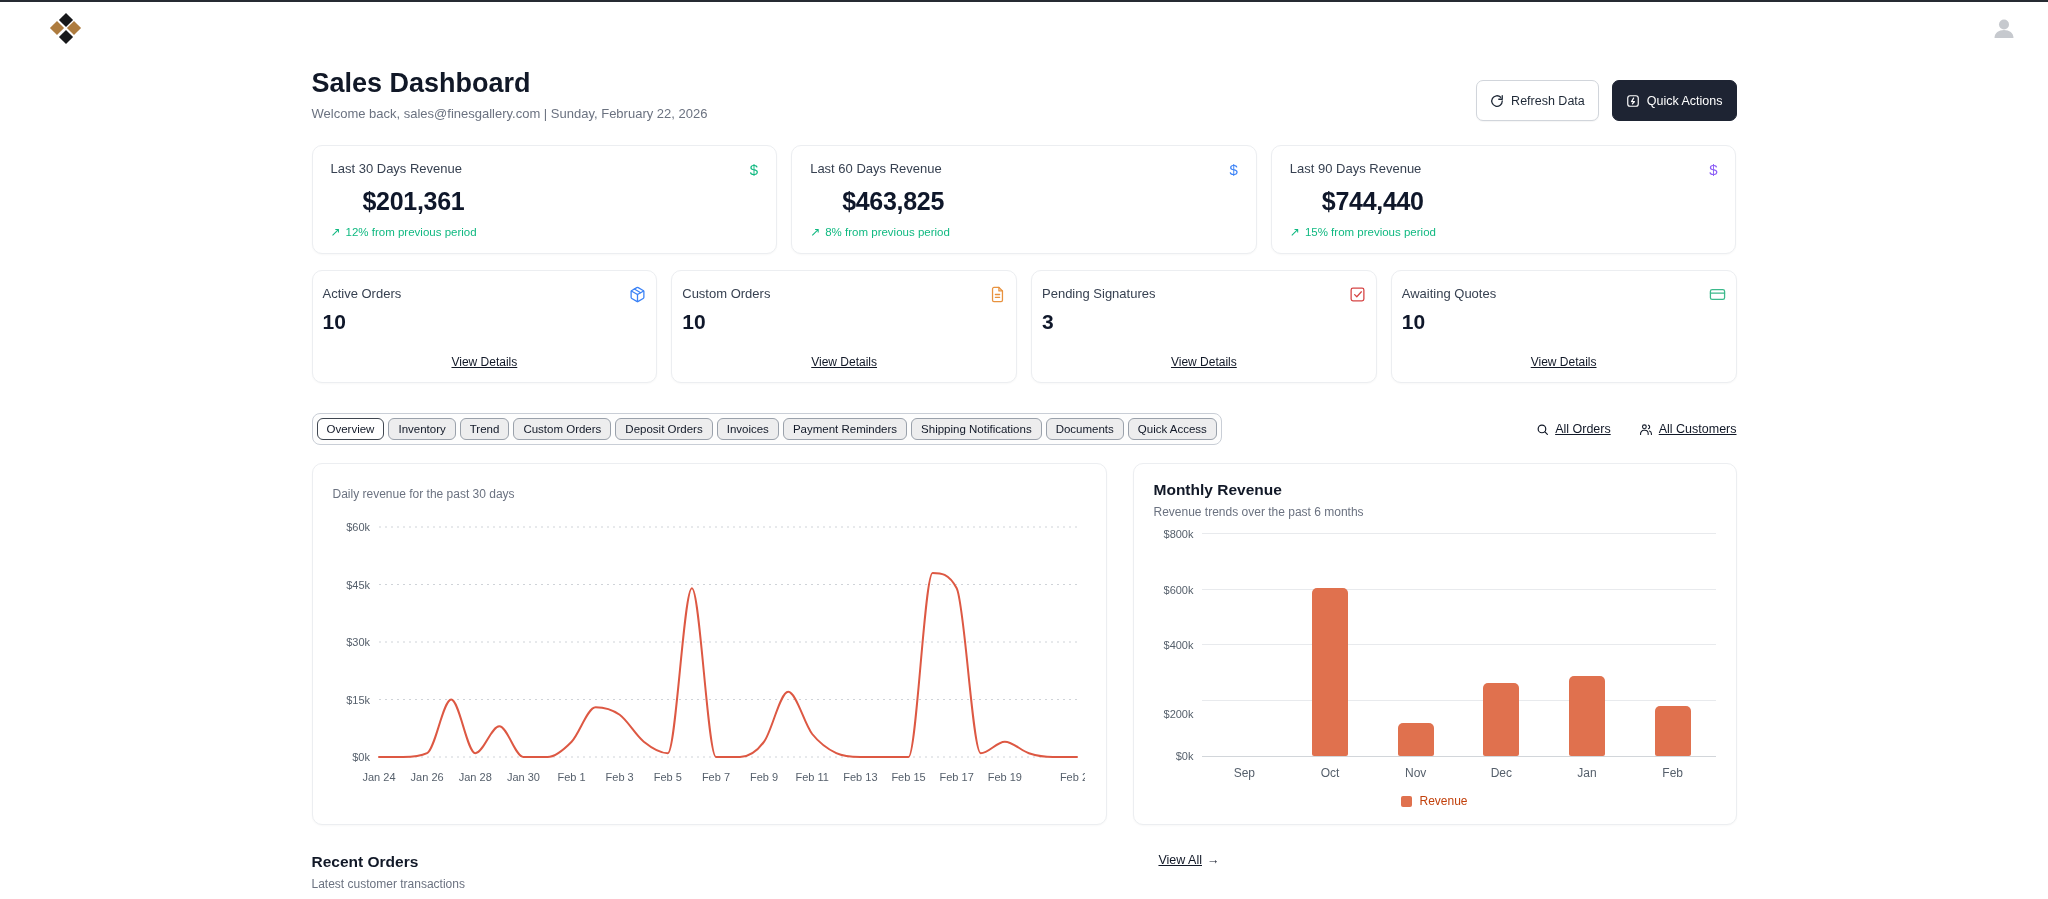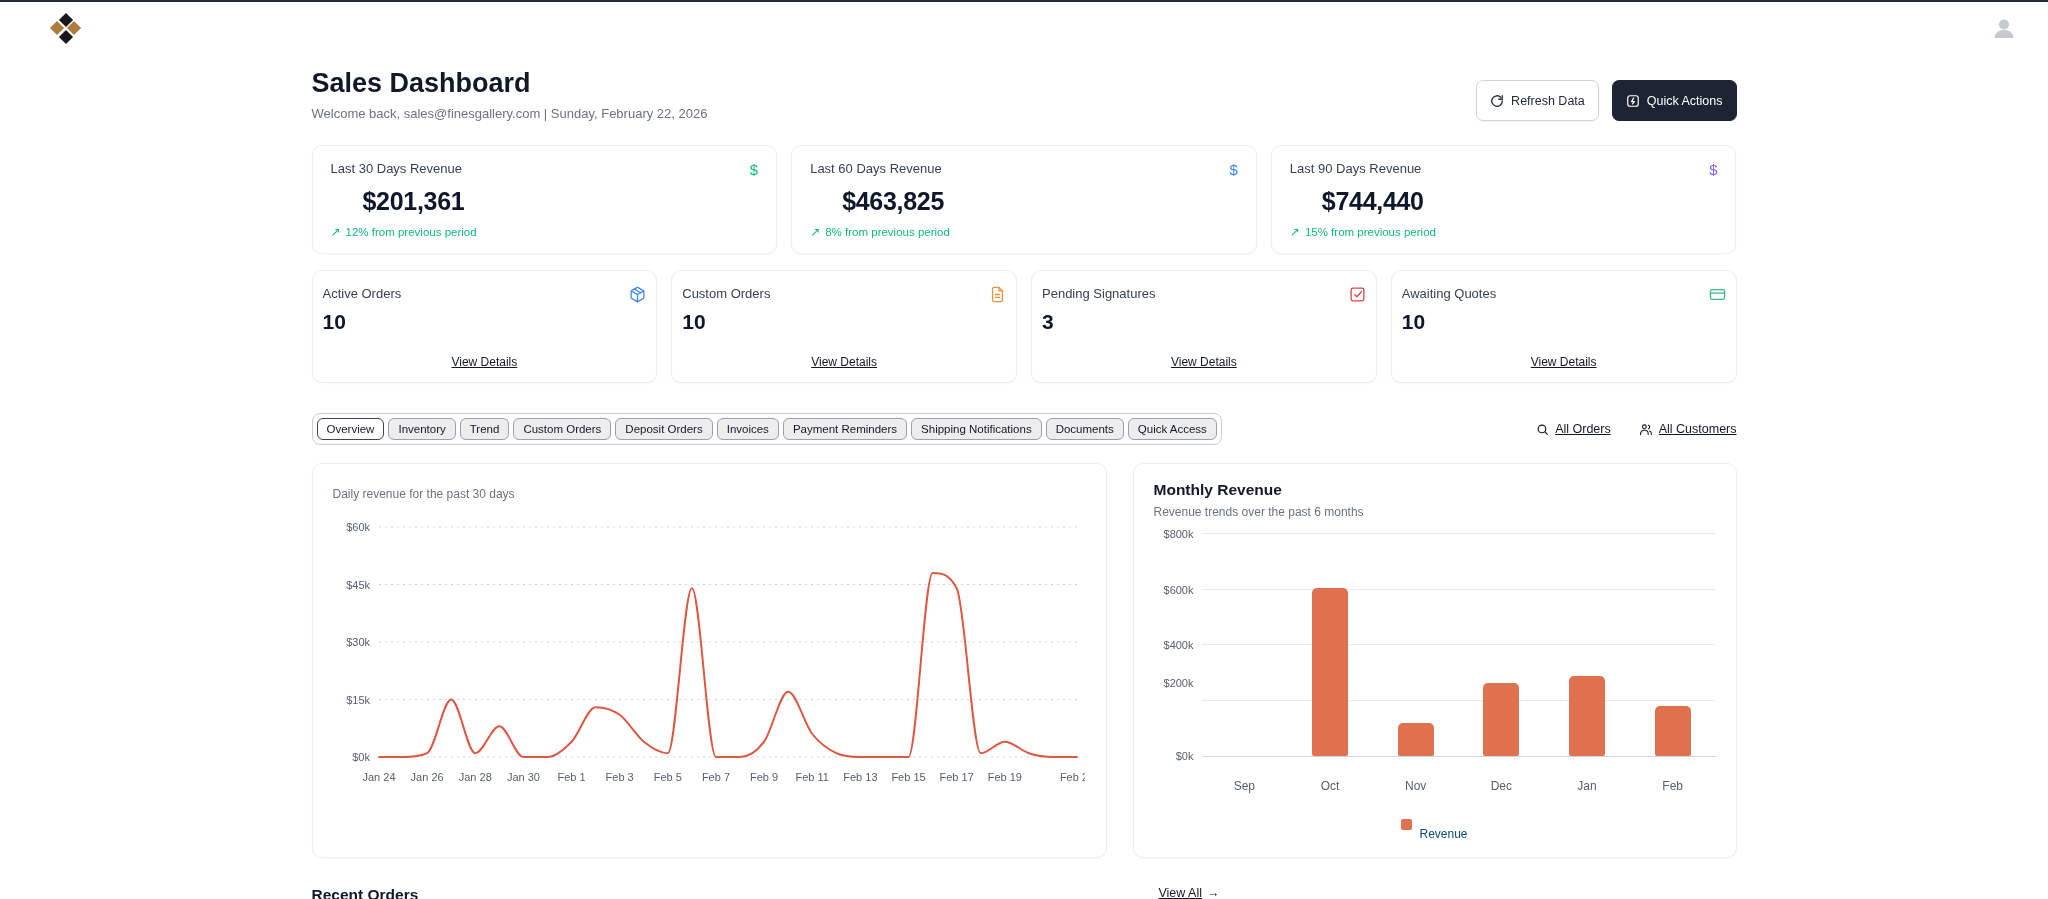--- a/index.html
+++ b/index.html
@@ -71,21 +71,21 @@
   .axis-label { font-size:11px; fill:#555f6b; }
 
   .bar-wrap { margin-top:16px; }
   .bar-plot { position:relative; height:222px; margin-left:48px; border-bottom:1px solid #d2d6da; }
   .grid-h { position:absolute; left:0; right:0; height:1px; background:#e8eaed; }
   .bar-ylabel { position:absolute; left:-48px; width:40px; text-align:right; font-size:11px; color:#555f6b; }
   .bars { position:absolute; left:0; right:0; top:0; bottom:0; display:flex; align-items:flex-end; }
   .bar-slot { flex:1; display:flex; justify-content:center; align-items:flex-end; height:100%; }
   .bar { width:36px; border-radius:5px 5px 2px 2px; }
   .bar-xlabels { display:flex; margin-left:48px; margin-top:9px; }
-  .bar-xlabel { flex:1; text-align:center; font-size:12px; color:#555f6b;margin-top:13px; }
+  .bar-xlabel { flex:1; text-align:center; font-size:12px; color:#555f6b; }
   .legend { display:flex; justify-content:center; align-items:center; gap:7px; margin-top:14px; }
   .legend-swatch { width:11px; height:11px; border-radius:2px; }
   .legend-text { font-size:12px; }
 
   
   .recent { width:908px; }
   .recent-head { display:flex; justify-content:space-between; align-items:flex-start; }
   .view-all { display:flex; align-items:center; gap:5px; font-size:12.5px; color:#111827; cursor:pointer; }
   .view-all span { text-decoration:underline; }
 
@@ -287,21 +287,21 @@
           </svg></div>
     </div>
     <div class="card chart-card">
       <div class="chart-title">Monthly Revenue</div>
       <div class="chart-subtitle">Revenue trends over the past 6 months</div>
       <div class="bar-wrap">
         <div id="bar-chart">
             <div class="bar-plot">
               <span class="bar-ylabel" style="bottom: -6px;">$0k</span>
               <div class="grid-h" style="bottom: 55.5px;"></div>
-              <span class="bar-ylabel" style="bottom: 67px;">$200k</span>
+              <span class="bar-ylabel" style="bottom: 36px;">$200k</span>
               <div class="grid-h" style="bottom: 111px;"></div>
               <span class="bar-ylabel" style="bottom: 105px;">$400k</span>
               <div class="grid-h" style="bottom: 166.5px;"></div>
               <span class="bar-ylabel" style="bottom: 160.5px;">$600k</span>
               <div class="grid-h" style="bottom: 222px;"></div>
               <span class="bar-ylabel" style="bottom: 216px;">$800k</span>
               <div class="bars">
                 <div class="bar-slot">
                   <div class="bar" style="height: 0px; background: rgb(224, 113, 78);"></div>
                 </div>
@@ -326,21 +326,21 @@
               <span class="bar-xlabel">Sep</span>
               <span class="bar-xlabel">Oct</span>
               <span class="bar-xlabel">Nov</span>
               <span class="bar-xlabel">Dec</span>
               <span class="bar-xlabel">Jan</span>
               <span class="bar-xlabel">Feb</span>
             </div>
           </div>
         <div class="legend">
           <span class="legend-swatch" id="legend-swatch" style="background: rgb(224, 113, 78);"></span>
-          <span class="legend-text" id="legend-text" style="color: #0c4a6e; margin-top: 20px;">Revenue</span>
+          <span class="legend-text" id="legend-text" style="color: #c2410c;">Revenue</span>
         </div>
       </div>
     </div>
   </div>
 
   <div class="recent">
     <div class="recent-head">
       <div>
         <div class="chart-title">Recent Orders</div>
         <div class="chart-subtitle">Latest customer transactions</div>

